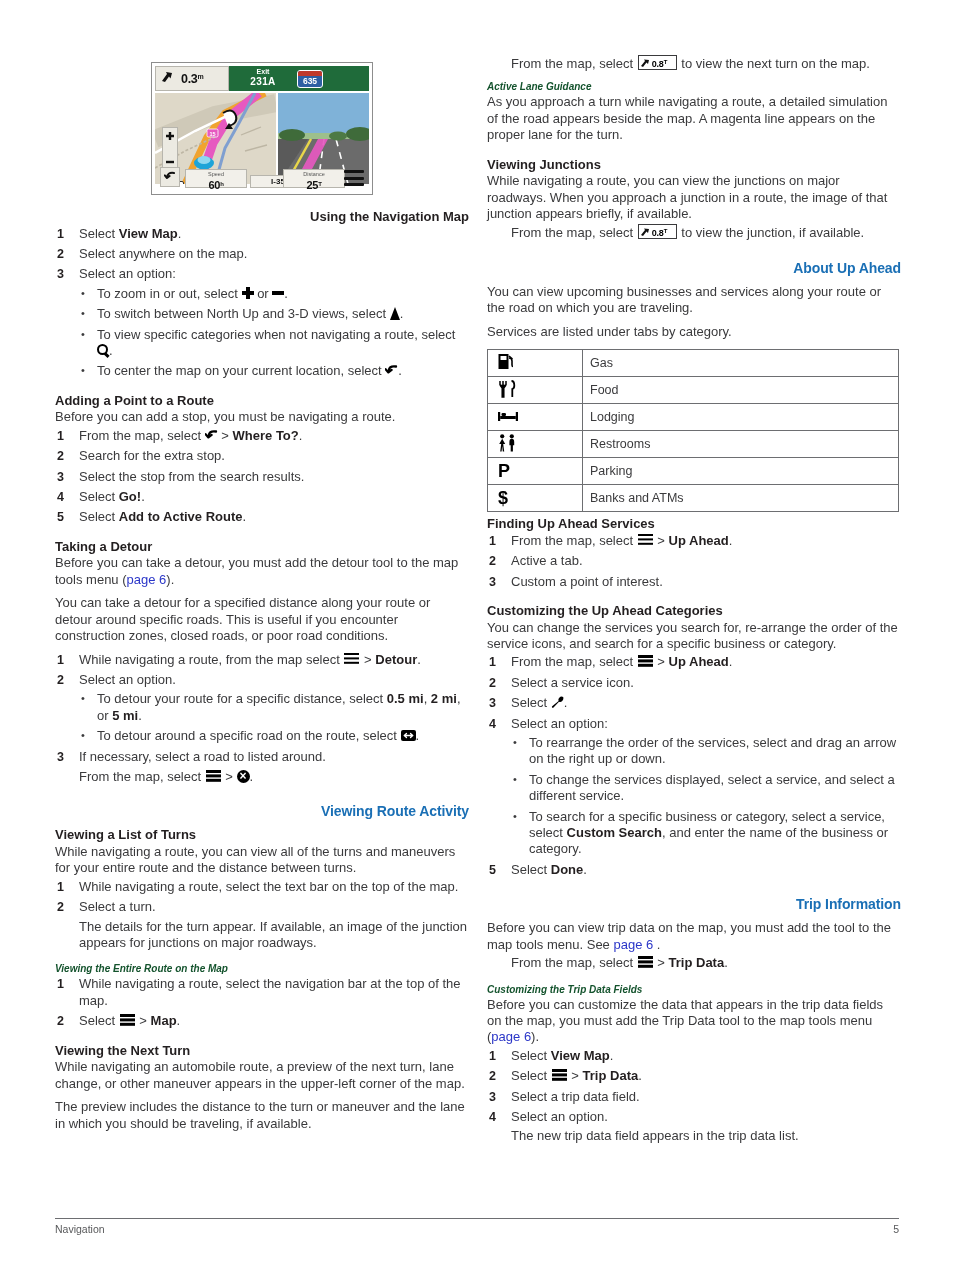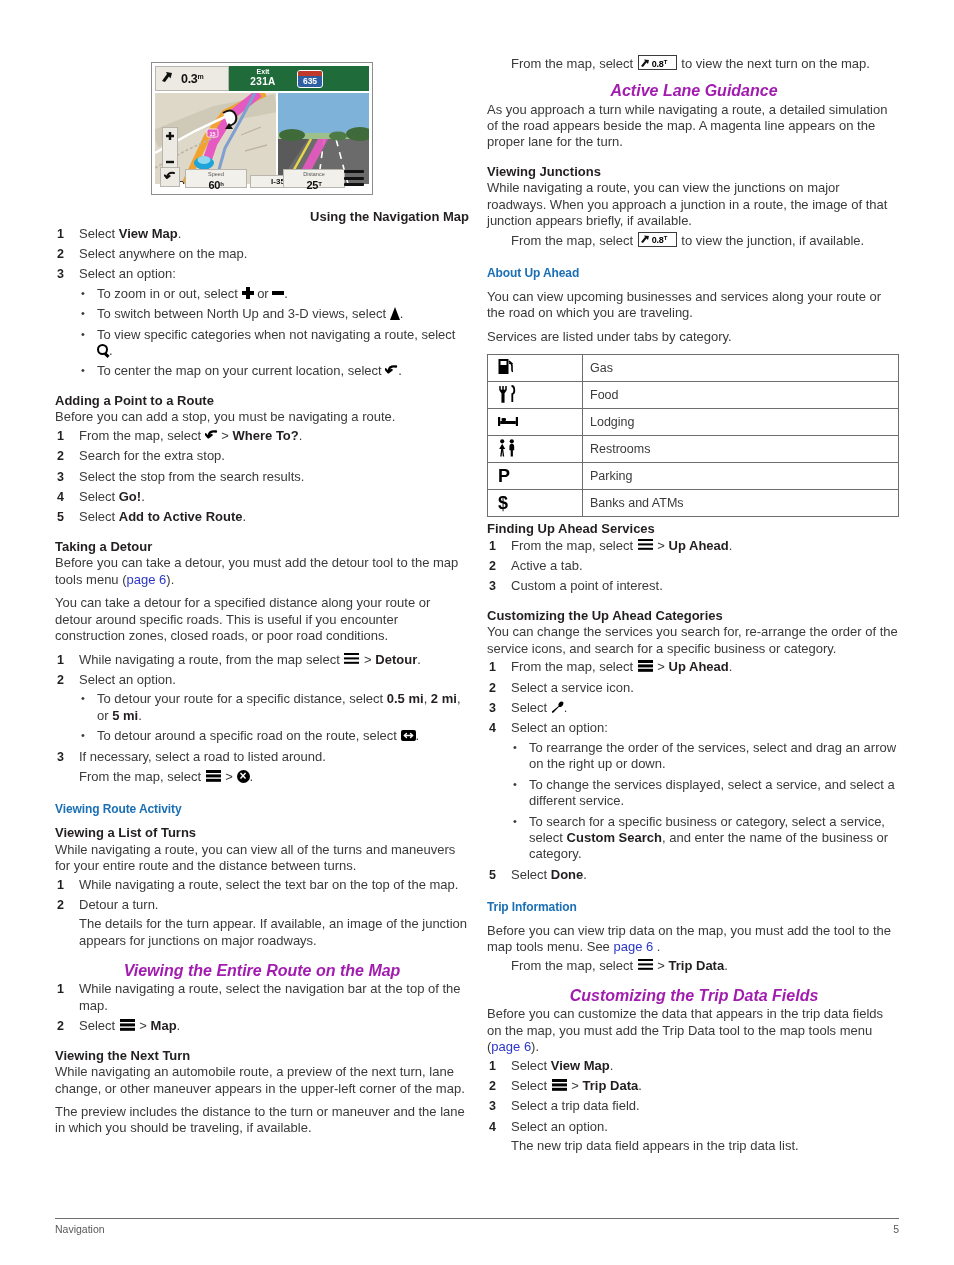--- a/index.html
+++ b/index.html
@@ -25,41 +25,41 @@
   .col {
     position: absolute;
     width: 414px;
   }
   .col-left  { left: 55px;  top: 55px; }
   .col-right { left: 487px; top: 55px; }
 
   
   .h1 {
     color: #1a6fb5;
-    font-size: 12px;
+    font-size: 14px;
     font-weight: bold;
     line-height: 1.15;
     margin: 18px 0 8px 0;
     letter-spacing: -0.1px;
+    text-align: right;
   }
   .h2 {
     font-size: 13px;
     font-weight: bold;
     color: #231f20;
     margin: 13px 0 1px 0;
     line-height: 1.2;
   }
   .h3 {
-    font-size: 16px;
+    font-size: 10px;
     font-weight: bold;
     font-style: italic;
-    color: #a21caf;
+    color: #14532d;
     margin: 12px 0 1px 0;
     line-height: 1.2;
-    text-align: center;
   }
   p.body {
     font-size: 13px;
     line-height: 16.4px;
     margin: 0 0 7px 0;
     color: #3a3a3c;
   }
   p.body.tight { margin-bottom: 2px; }
   .indent {
     font-size: 13px;
@@ -475,21 +475,21 @@
     </ol>
 
     <p class="indent">From the map, select <span class="ico ico-menu"></span> &gt; <span class="ico ico-stop"></span>.</p>
 
     <div class="h1">Viewing Route Activity</div>
 
     <div class="h2" style="margin-top:8px;">Viewing a List of Turns</div>
     <p class="body tight">While navigating a route, you can view all of the turns and maneuvers for your entire route and the distance between turns.</p>
     <ol class="steps">
       <li>While navigating a route, select the text bar on the top of the map.</li>
-      <li><span>Detour a turn.</span>
+      <li><span>Select a turn.</span>
         <span class="sub">The details for the turn appear. If available, an image of the junction appears for junctions on major roadways.</span>
       </li>
     </ol>
 
     <div class="h3">Viewing the Entire Route on the Map</div>
     <ol class="steps">
       <li>While navigating a route, select the navigation bar at the top of the map.</li>
       <li>Select <span class="ico ico-menu"></span> &gt; <b>Map</b>.</li>
     </ol>
 

